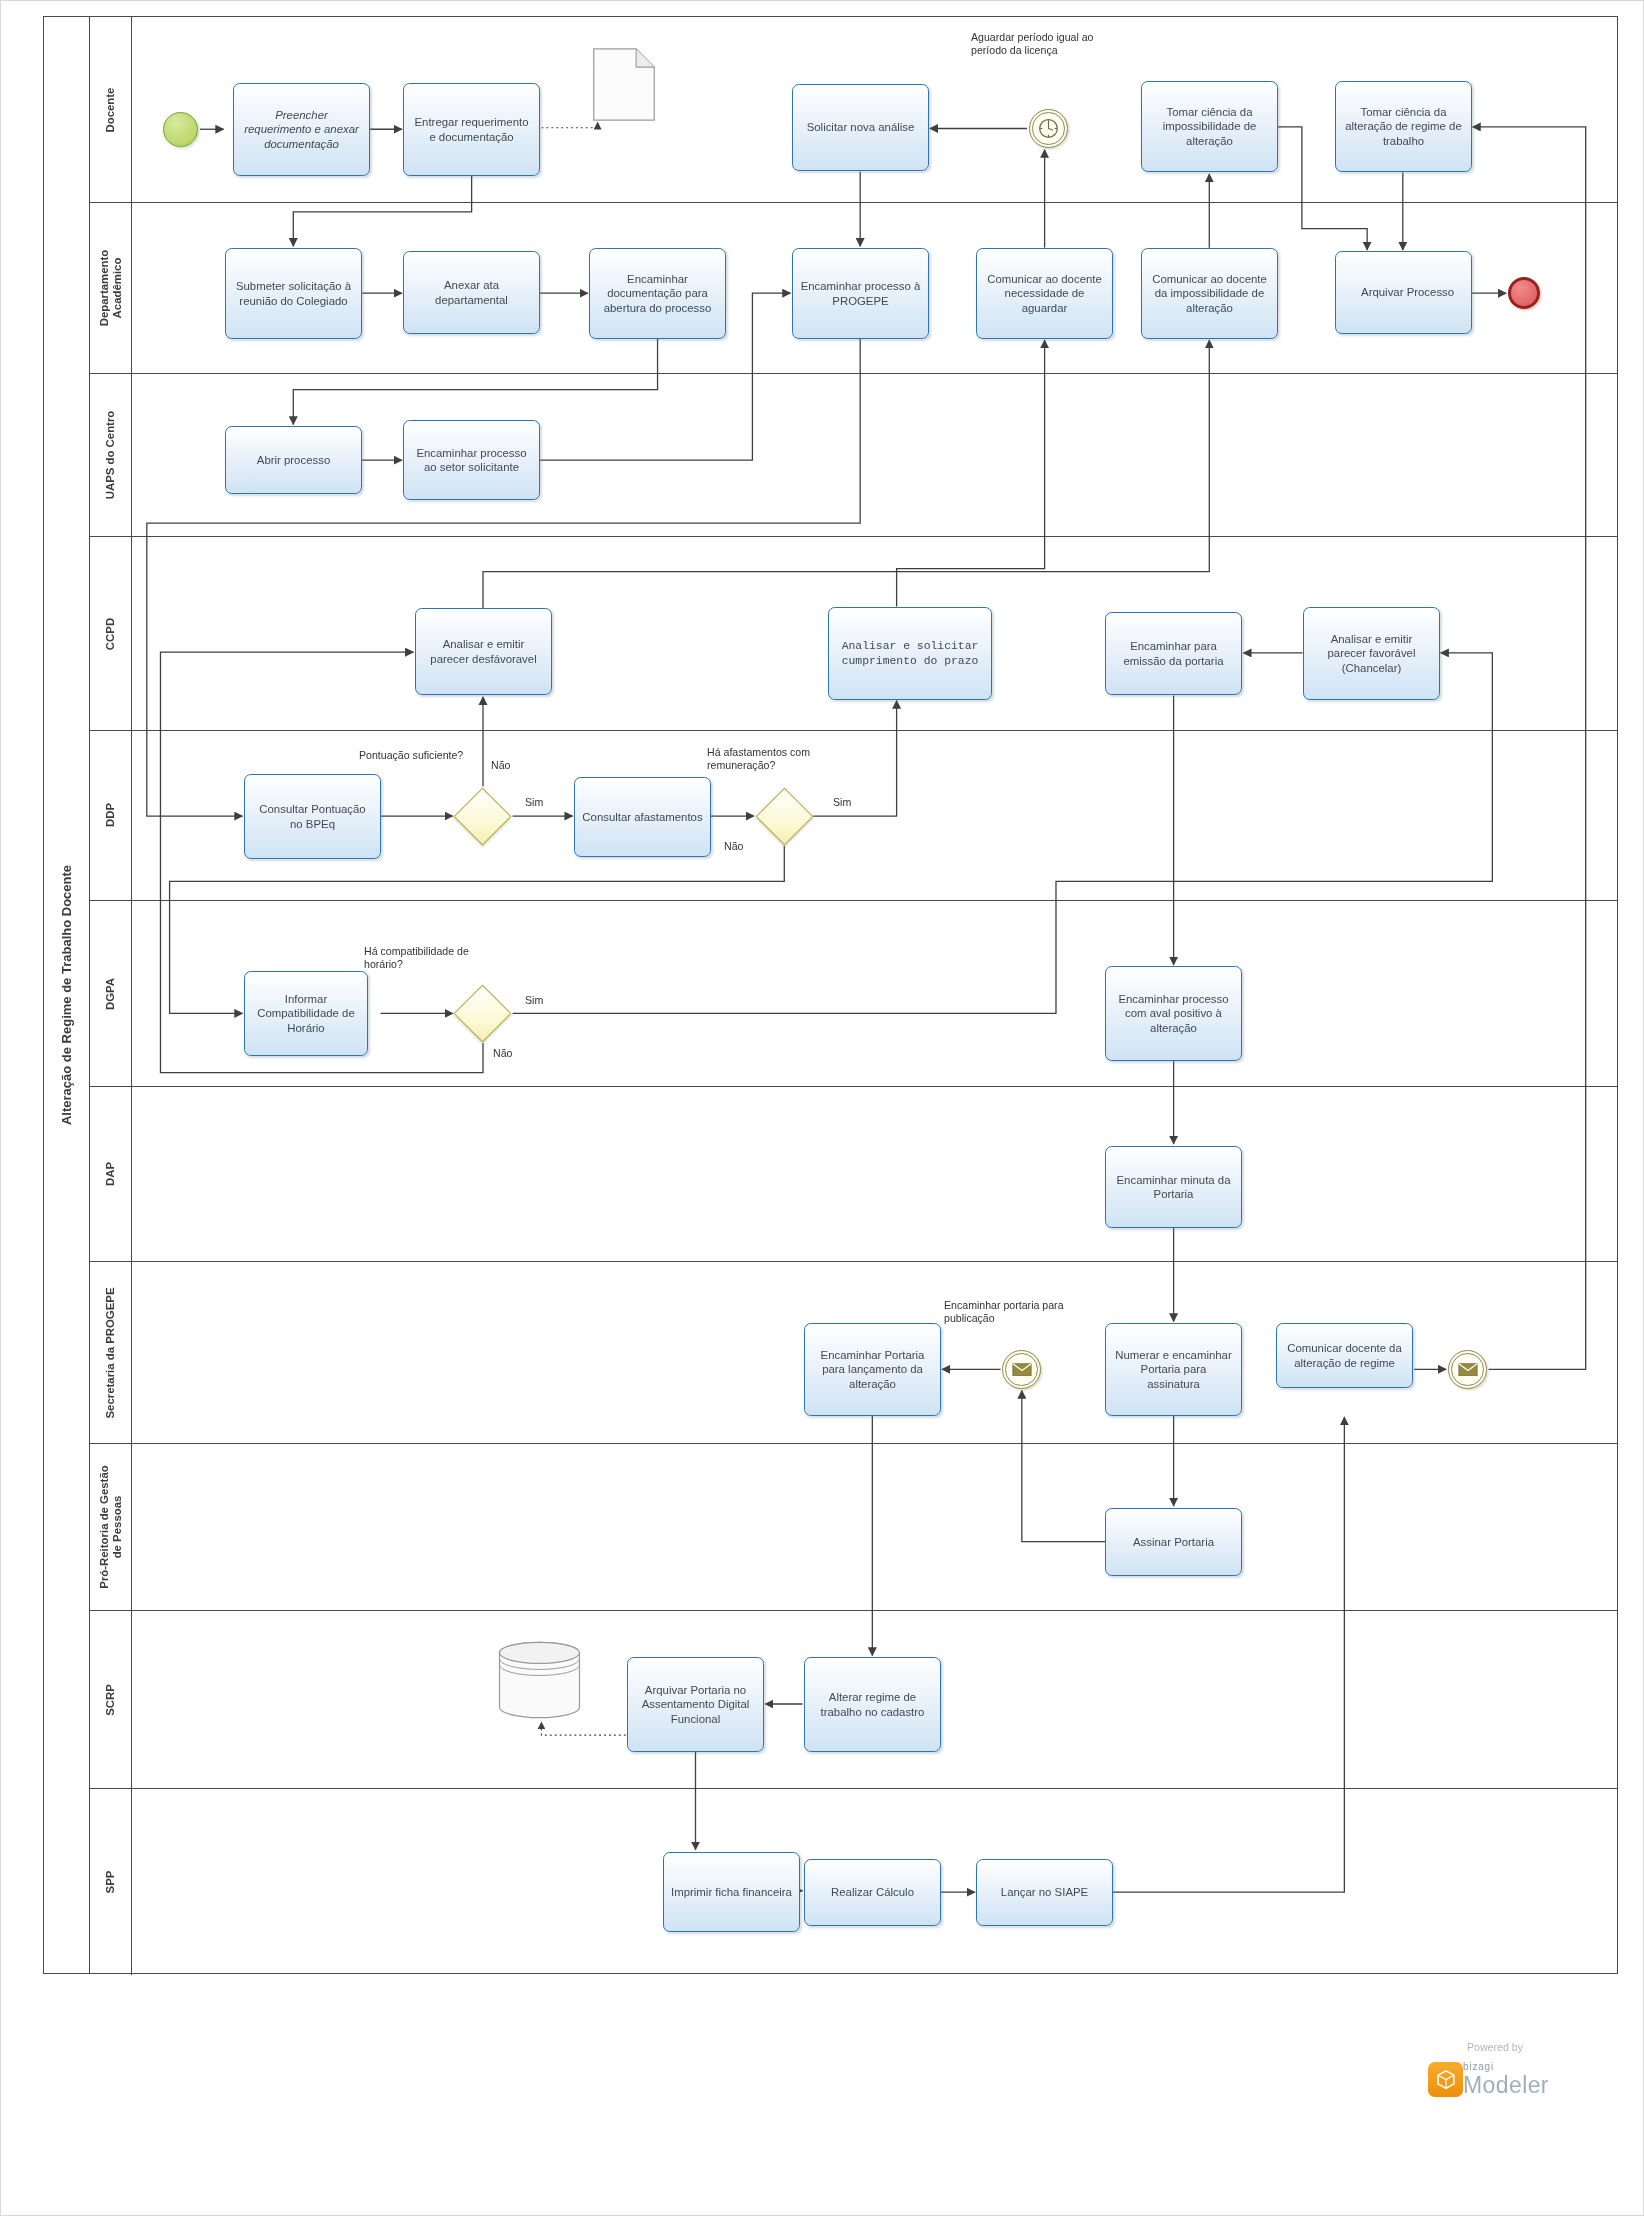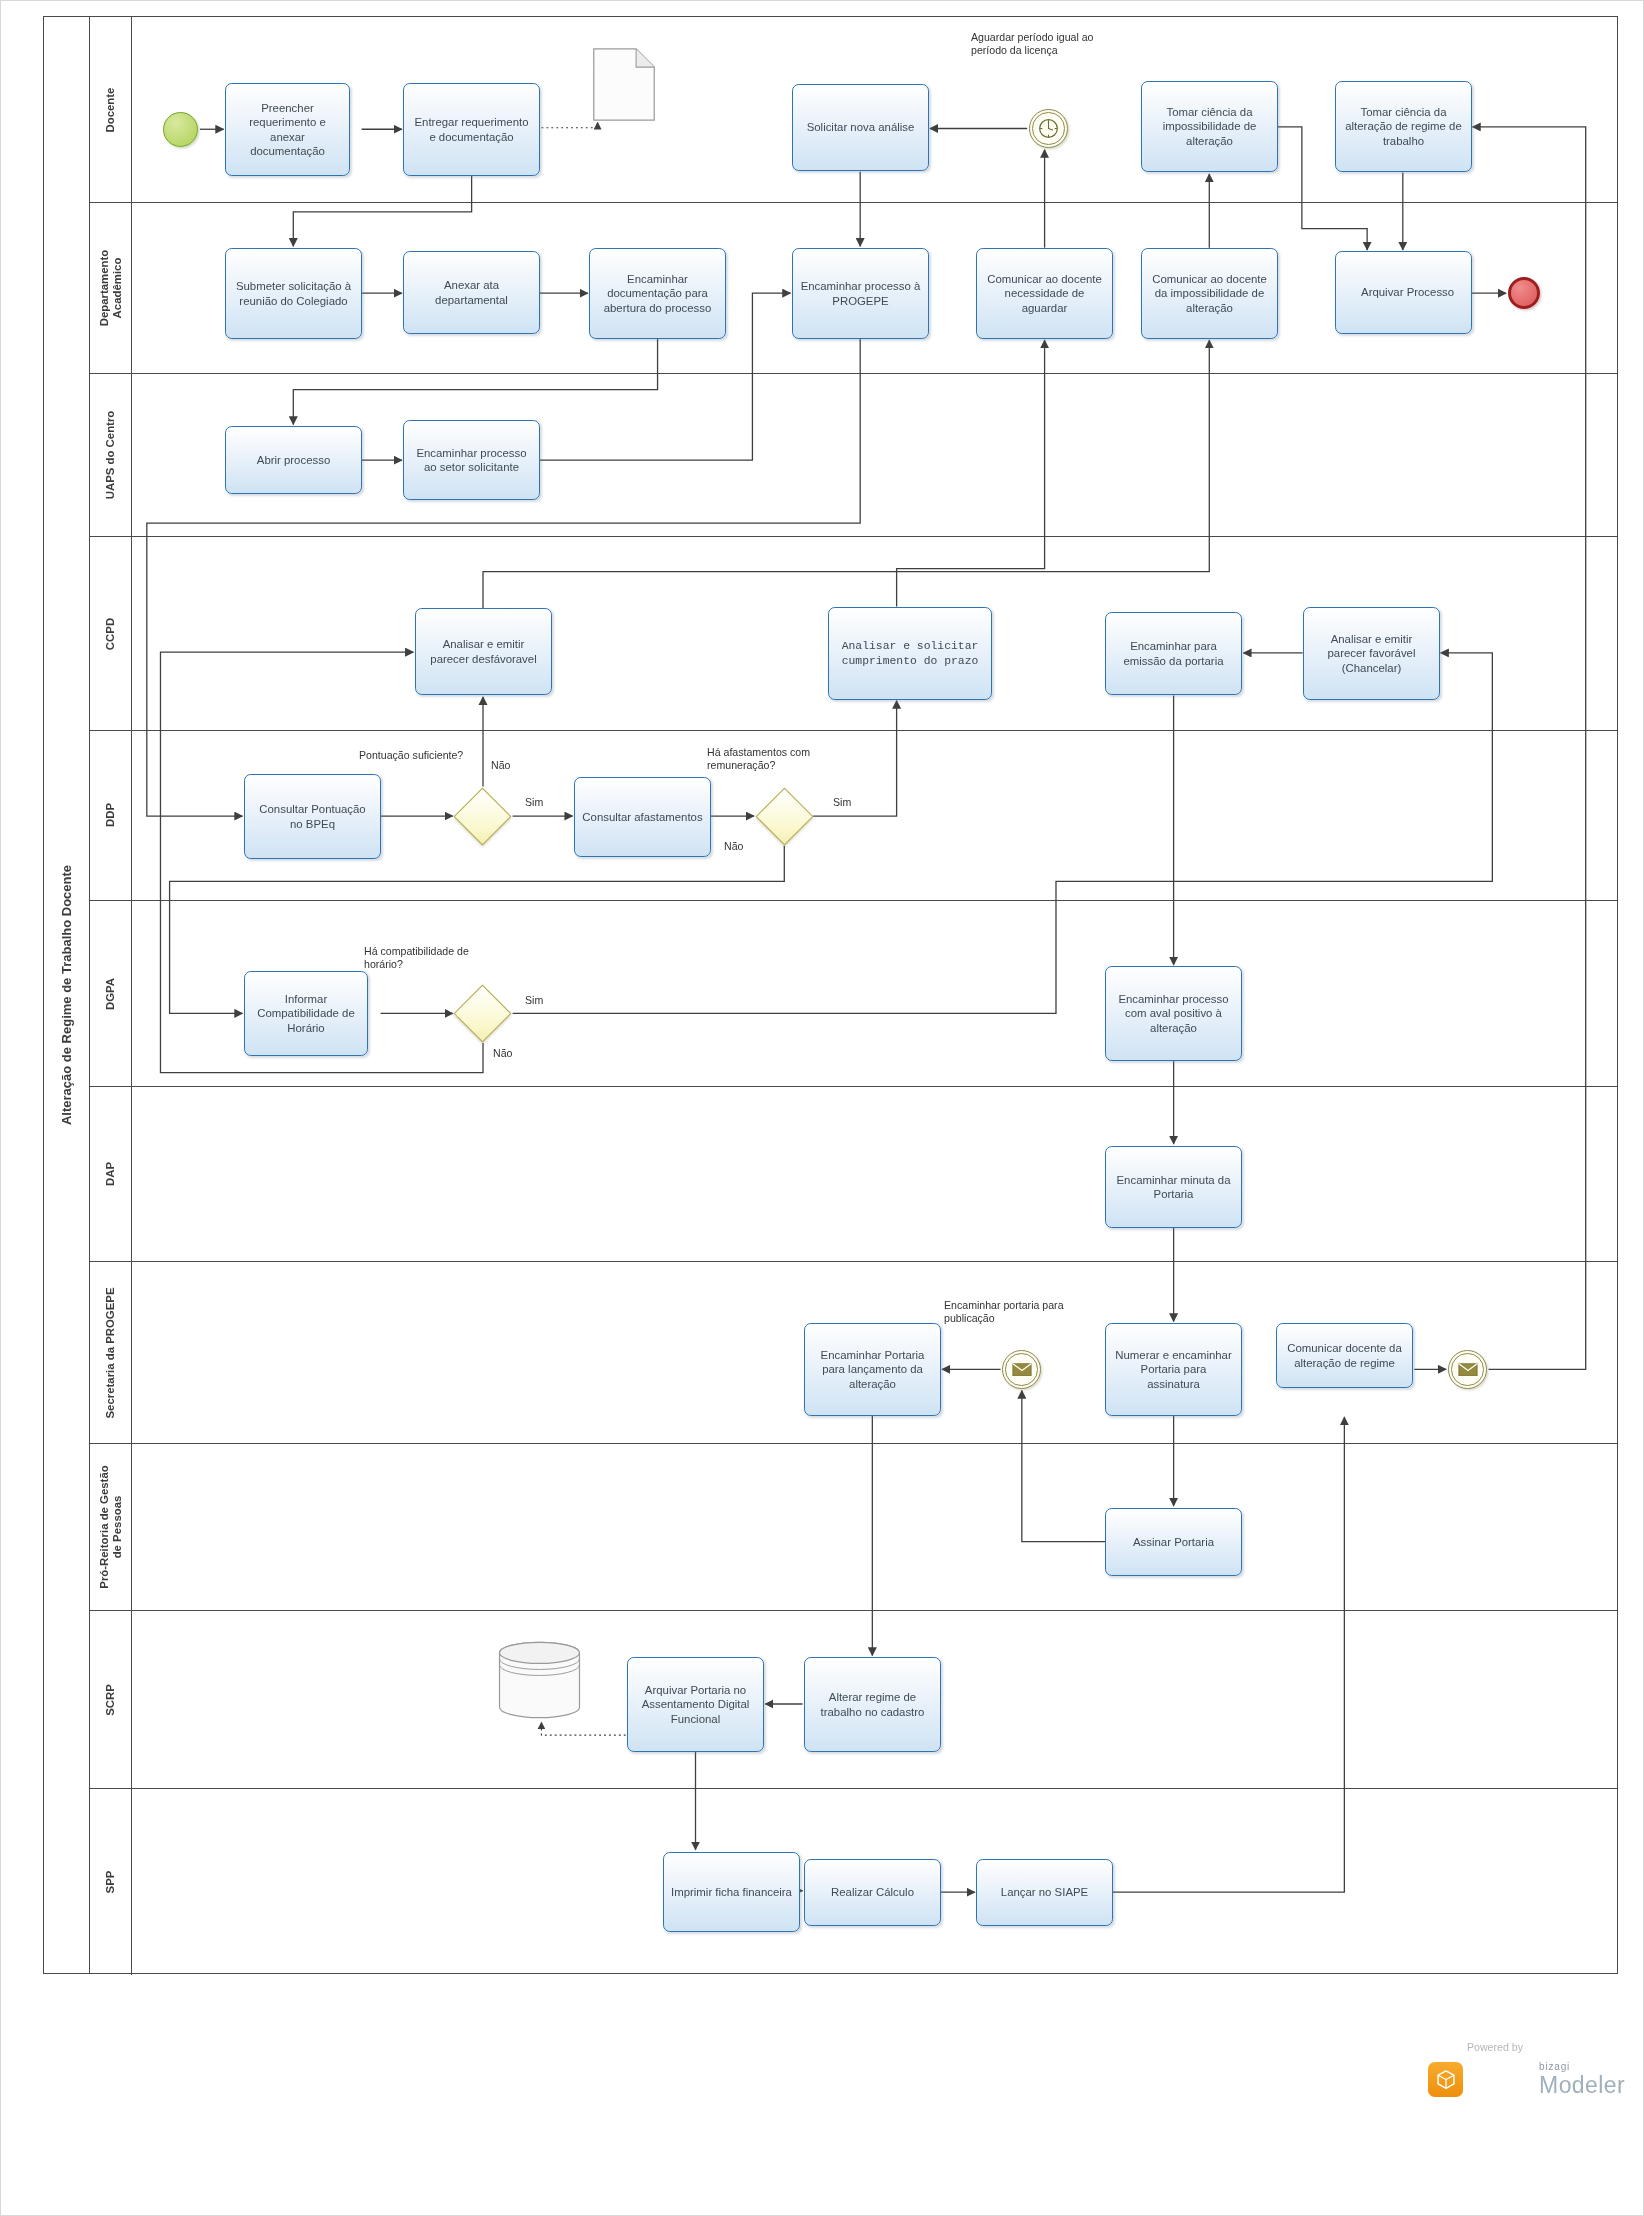--- a/index.html
+++ b/index.html
@@ -25,21 +25,21 @@
       box-shadow:1.5px 1.5px 2.3px rgba(140,140,100,.3);}
   .flabel{position:absolute;font-size:10.6px;color:#333;text-align:left;line-height:1.2;}
   .event{position:absolute;border-radius:50%;box-sizing:border-box;display:flex;align-items:center;justify-content:center;}
   .start-event{width:35px;height:35px;border:1.9px solid #71a521;background:radial-gradient(circle at 35% 30%,#d8e9a0,#aed053);box-shadow:1.5px 1.5px 2.3px rgba(120,150,90,.35);}
   .end-event{width:32px;height:32px;border:3px solid #9c1f1f;background:radial-gradient(circle at 35% 30%,#ef8d8d,#dd5555);box-shadow:1.5px 1.5px 2.3px rgba(160,90,90,.35);}
   .inter-event{width:39px;height:39px;border:1.4px solid #8f8a4a;background:#fdfdf3;position:absolute;box-shadow:1.5px 1.5px 2.3px rgba(140,140,100,.3);}
   .inter-event::before{content:"";position:absolute;inset:2.3px;border:1.2px solid #8f8a4a;border-radius:50%;}
   .artifact{position:absolute;}
   .brand{position:absolute;left:1427px;top:2040px;width:197px;}
   .powered{color:#b6b6b6;font-size:10.6px;margin:0 0 7.6px 39px;}
-  .brand-row{display:flex;align-items:center;gap:11px;justify-content:space-between;}
+  .brand-row{display:flex;align-items:center;gap:0;}
   .brand-icon{width:35px;height:35px;border-radius:6.8px;background:linear-gradient(180deg,#f8ab2e,#ee8f0c);display:flex;align-items:center;justify-content:center;flex:0 0 auto;}
   .brand-texts .bz{font-size:10px;color:#8d9aa5;letter-spacing:0.8px;}
   .brand-texts .md{font-size:23px;color:#9fb0bc;letter-spacing:0.4px;}
 </style>
 </head>
 <body>
 
 <div class="canvas">
 
   <div class="pool">
@@ -199,21 +199,21 @@
 
   <div class="artifact" style="left:497px;top:1638px;">
     <svg viewBox="0 0 110 108" width="83" height="82">
       <path d="M2,18 a53,14 0 0 1 106,0 V90 a53,14 0 0 1 -106,0 Z" fill="#fafafa" stroke="#9a9a9a" stroke-width="1.6"></path>
       <ellipse cx="55" cy="18" rx="53" ry="14" fill="#f2f2f2" stroke="#9a9a9a" stroke-width="1.6"></ellipse>
       <path d="M2,26 a53,14 0 0 0 106,0" fill="none" stroke="#9a9a9a" stroke-width="1.3"></path>
       <path d="M2,34 a53,14 0 0 0 106,0" fill="none" stroke="#9a9a9a" stroke-width="1.3"></path>
     </svg>
   </div>
 
-  <div class="task" style="left:224px;top:82px;width:125px;height:93px;">Preencher requerimento e anexar documentação</div>
+  <div class="task" style="left:232px;top:82px;width:137px;height:93px;font-style:italic;">Preencher requerimento e anexar documentação</div>
   <div class="task" style="left:402px;top:82px;width:137px;height:93px;">Entregar requerimento e documentação</div>
   <div class="task" style="left:791px;top:83px;width:137px;height:87px;">Solicitar nova análise</div>
   <div class="task" style="left:1140px;top:80px;width:137px;height:91px;">Tomar ciência da impossibilidade de alteração</div>
   <div class="task" style="left:1334px;top:80px;width:137px;height:91px;">Tomar ciência da alteração de regime de trabalho</div>
 
   <div class="task" style="left:224px;top:247px;width:137px;height:91px;">Submeter solicitação à reunião do Colegiado</div>
   <div class="task" style="left:402px;top:250px;width:137px;height:83px;">Anexar ata departamental</div>
   <div class="task" style="left:588px;top:247px;width:137px;height:91px;">Encaminhar documentação para abertura do processo</div>
   <div class="task" style="left:791px;top:247px;width:137px;height:91px;">Encaminhar processo à PROGEPE</div>
   <div class="task" style="left:975px;top:247px;width:137px;height:91px;">Comunicar ao docente necessidade de aguardar</div>

